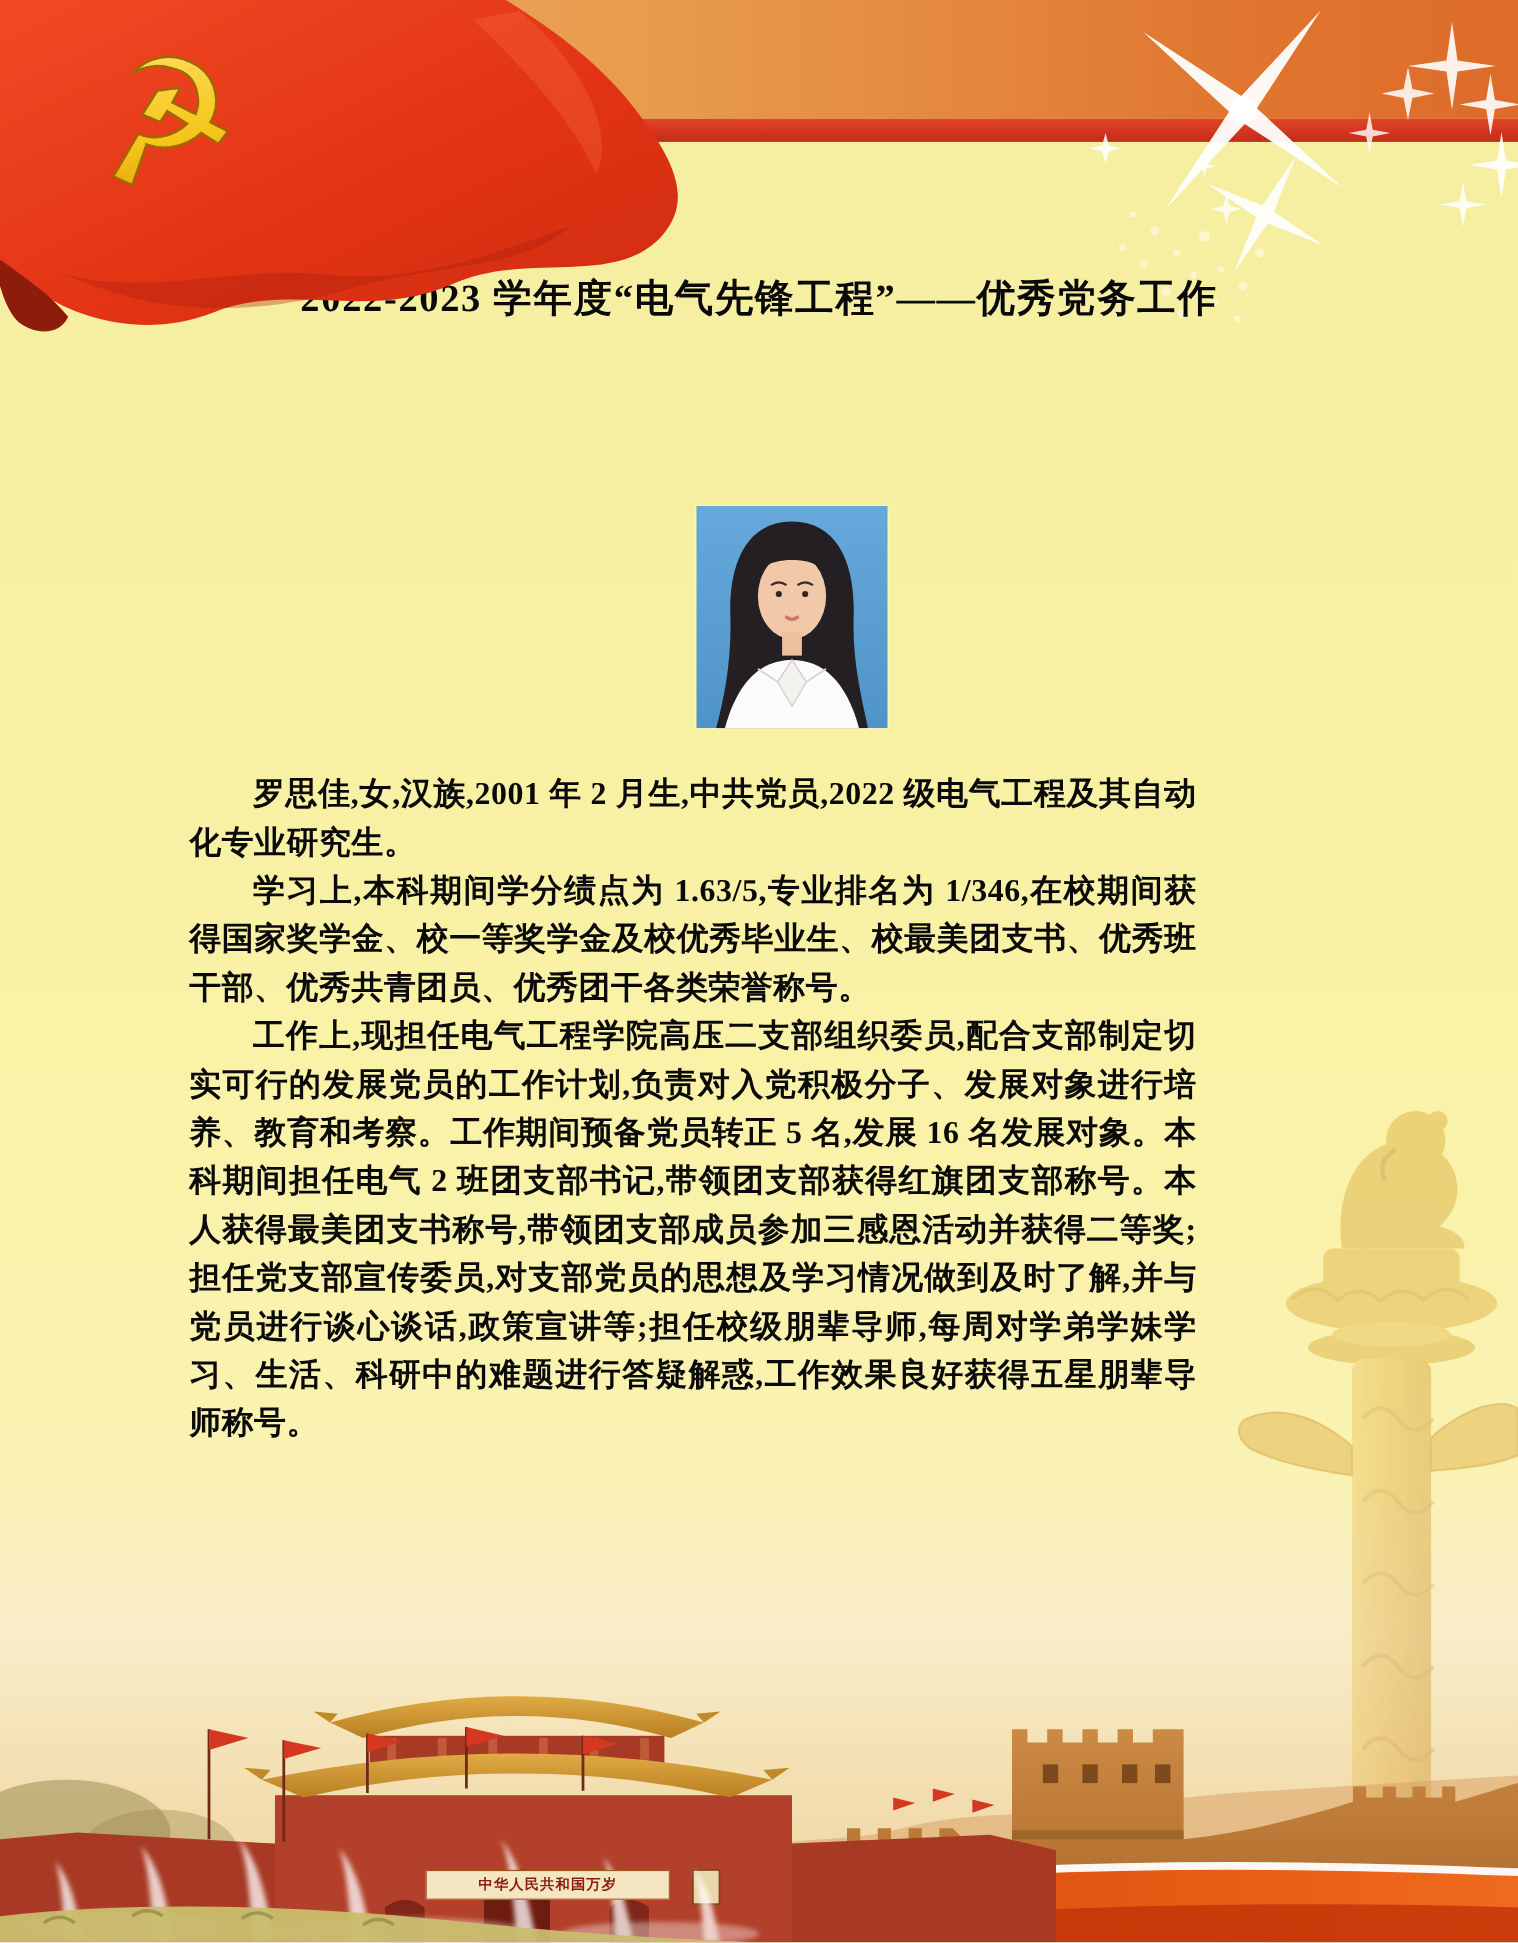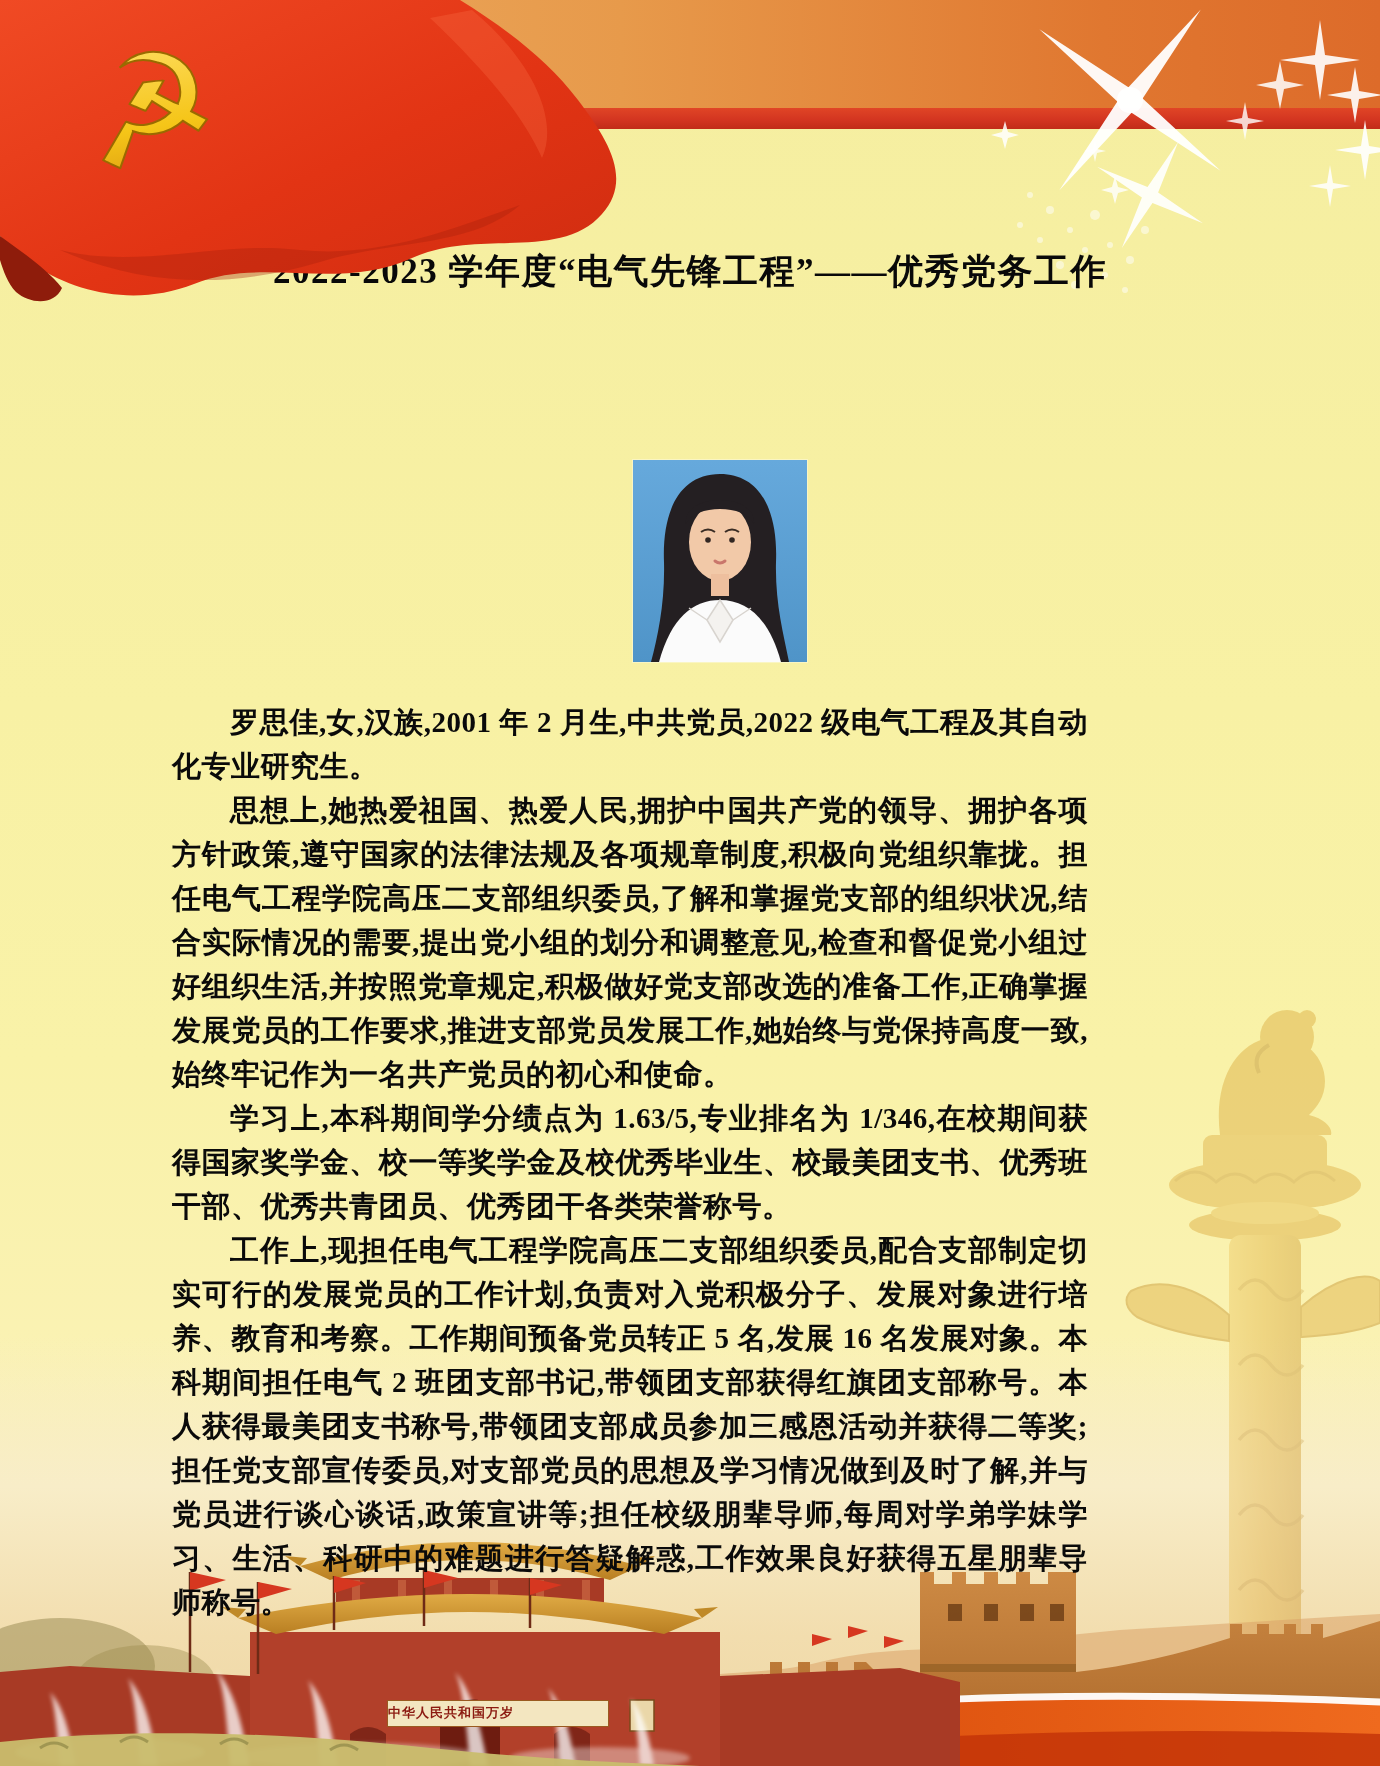--- a/index.html
+++ b/index.html
@@ -47,21 +47,21 @@
   
   .bottom-sky{
     position:absolute;left:0;bottom:0;width:100%;height:430px;z-index:1;
     background:linear-gradient(180deg,rgba(246,239,160,0) 0%,#f8edc8 35%,#f2ddae 70%,#eed6a4 100%);
   }
   .huabiao-svg{position:absolute;left:1055px;top:985px;width:325px;height:720px;z-index:2;opacity:.42;}
   .scene-svg{position:absolute;left:0;bottom:0;width:1380px;height:400px;z-index:3;}
   .gate-banner{
     position:absolute;left:387px;top:1700px;width:222px;height:27px;z-index:4;
     background:#f3e6c0;border:1px solid #9a5a20;box-sizing:border-box;
-    color:#8b1a10;font-size:13px;font-weight:700;line-height:24px;letter-spacing:1px;
+    color:#8b1a10;font-size:13px;font-weight:700;text-align:center;line-height:24px;letter-spacing:1px;
     font-family:"Liberation Sans","DejaVu Sans",sans-serif;
   }
 </style>
 </head>
 <body>
 
 <div class="page">
 
   <div class="top-band"></div>
   <div class="red-stripe"></div>
@@ -142,21 +142,20 @@
       <path d="M82,101 q5,4 10,0" stroke="#c9766b" stroke-width="3" fill="none" stroke-linecap="round"></path>
       <rect x="78" y="114" width="18" height="22" fill="#eebf9e"></rect>
       <path d="M26,202 C38,158 60,140 87,140 C114,140 136,158 148,202 Z" fill="#fbfbfb"></path>
       <path d="M87,140 L74,160 L87,182 L100,160 Z" fill="#f4f2ef" stroke="#d8d4cf" stroke-width="1.5"></path>
       <path d="M74,160 L56,148 M100,160 L118,148" stroke="#d8d4cf" stroke-width="1.5"></path>
     </svg>
   </div>
 
   <div class="body-text">
     <p>罗思佳,女,汉族,2001 年 2 月生,中共党员,2022 级电气工程及其自动化专业研究生。</p>
-    <p>思想上,她热爱祖国、热爱人民,拥护中国共产党的领导、拥护各项方针政策,遵守国家的法律法规及各项规章制度,积极向党组织靠拢。担任电气工程学院高压二支部组织委员,了解和掌握党支部的组织状况,结合实际情况的需要,提出党小组的划分和调整意见,检查和督促党小组过好组织生活,并按照党章规定,积极做好党支部改选的准备工作,正确掌握发展党员的工作要求,推进支部党员发展工作,她始终与党保持高度一致,始终牢记作为一名共产党员的初心和使命。</p>
     <p>学习上,本科期间学分绩点为 1.63/5,专业排名为 1/346,在校期间获得国家奖学金、校一等奖学金及校优秀毕业生、校最美团支书、优秀班干部、优秀共青团员、优秀团干各类荣誉称号。</p>
     <p>工作上,现担任电气工程学院高压二支部组织委员,配合支部制定切实可行的发展党员的工作计划,负责对入党积极分子、发展对象进行培养、教育和考察。工作期间预备党员转正 5 名,发展 16 名发展对象。本科期间担任电气 2 班团支部书记,带领团支部获得红旗团支部称号。本人获得最美团支书称号,带领团支部成员参加三感恩活动并获得二等奖;担任党支部宣传委员,对支部党员的思想及学习情况做到及时了解,并与党员进行谈心谈话,政策宣讲等;担任校级朋辈导师,每周对学弟学妹学习、生活、科研中的难题进行答疑解惑,工作效果良好获得五星朋辈导师称号。</p>
   </div>
 
   <div class="bottom-sky"></div>
 
   <svg class="huabiao-svg" viewBox="0 0 325 720">
     <defs>
       <linearGradient id="colg" x1="0" y1="0" x2="1" y2="0">
         <stop offset="0" stop-color="#ecc45d"></stop>

